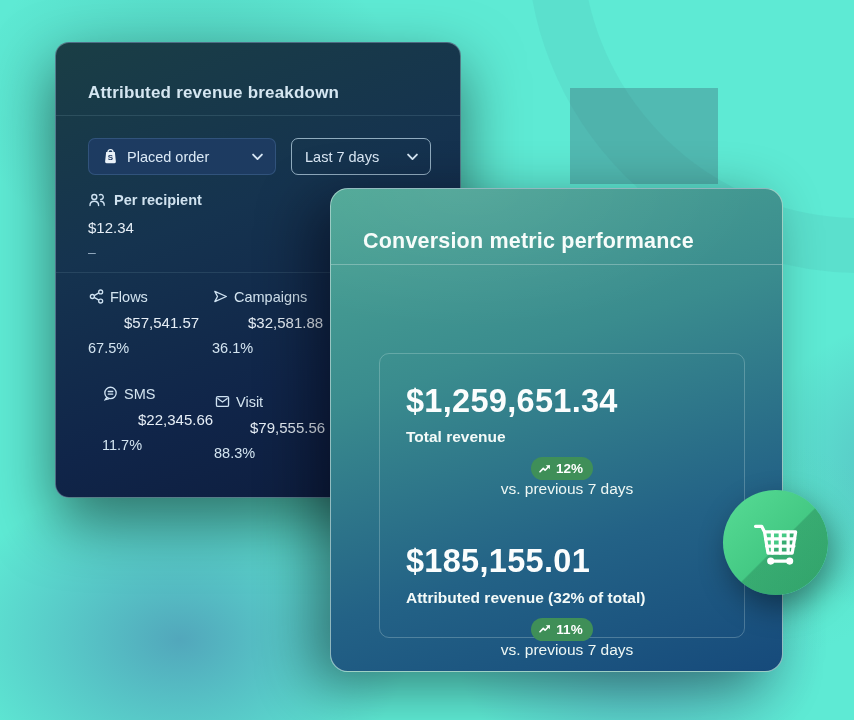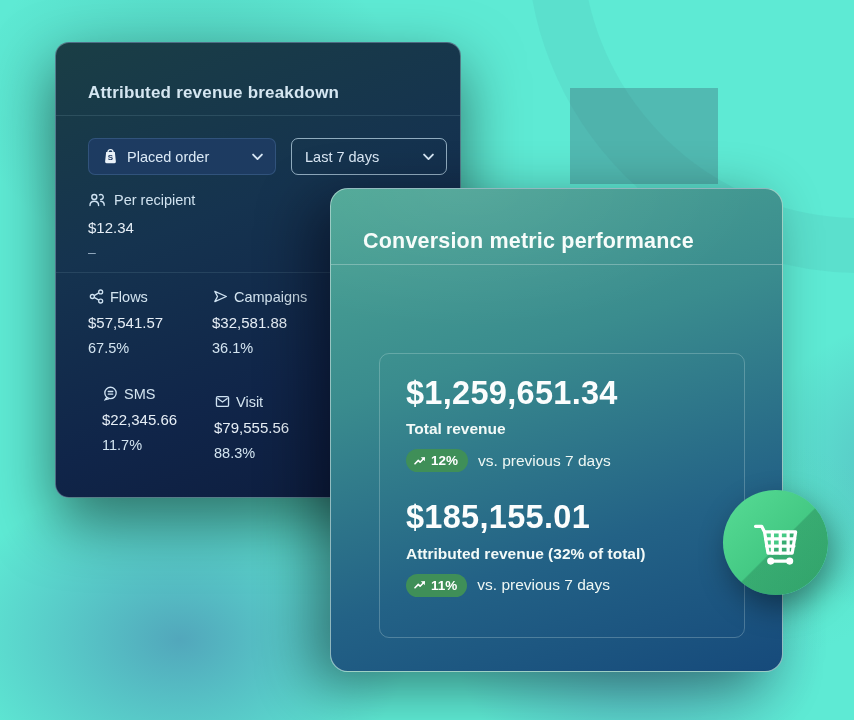--- a/index.html
+++ b/index.html
@@ -26,55 +26,55 @@
     background:linear-gradient(160deg,#1a3e45 0%,#15334f 38%,#102549 70%,#0d1c3d 100%);
     border:1px solid rgba(160,205,215,.45);
     box-shadow:0 24px 60px rgba(0,0,0,.5);z-index:1;}
   .lc-title{position:absolute;left:32px;top:26px;font-size:17px;font-weight:700;letter-spacing:.2px;color:#d5e6f1;}
   .lc-div{position:absolute;left:0;right:0;top:72px;height:1px;background:rgba(170,210,225,.14);}
   .lc-div2{position:absolute;left:0;right:0;top:229px;height:1px;background:rgba(170,210,225,.12);}
 
   .dd{position:absolute;display:flex;align-items:center;gap:8px;height:37px;border-radius:7px;
       padding:0 12px 0 13px;font-size:14.5px;color:#dbe9f6;cursor:pointer;}
   .dd-placed{left:32px;top:95px;width:188px;background:#1d3b61;border:1px solid rgba(90,130,175,.35);}
-  .dd-range{left:235px;top:95px;width:156px;background:transparent;border:1px solid rgba(185,212,228,.75);}
+  .dd-range{left:235px;top:95px;width:140px;background:transparent;border:1px solid rgba(185,212,228,.75);}
   .dd .chev{margin-left:auto;display:flex;}
 
   .pr-head{position:absolute;left:32px;top:148px;display:flex;align-items:center;gap:8px;
-    font-size:14.5px;color:#d0e2ef;}
+    font-size:14.5px;color:#d0e2ef;font-weight:bold;}
   .pr-value{position:absolute;left:32px;top:176px;font-size:15px;color:#e6eef6;}
   .pr-dash{position:absolute;left:32px;top:201px;font-size:14px;color:#8fa6bb;}
 
   .tile{position:absolute;}
   .tile-head{display:flex;align-items:center;gap:5px;font-size:14.5px;color:#d3e4f0;}
-  .tile-value{margin-top:9px;font-size:15px;color:#e6eef6;}
+  .tile-value{margin-top:9px;font-size:15px;color:#e6eef6;margin-left:36px;}
   .tile-share{margin-top:9px;font-size:14.5px;color:#d3e4f0;}
   .tile-flows{left:32px;top:245px;}
   .tile-campaigns{left:156px;top:245px;}
   .tile-sms{left:46px;top:342px;}
   .tile-email{left:158px;top:350px;}
 
   
   .card-right{position:absolute;left:330px;top:188px;width:453px;height:484px;border-radius:18px;
     background:linear-gradient(163deg,#4da795 0%,#3a8c8e 35%,#236286 70%,#164a7b 100%);
     border:1.5px solid rgba(195,228,218,.7);
     box-shadow:-18px 14px 55px rgba(0,0,10,.45);z-index:2;}
   .card-right::before{content:"";position:absolute;inset:0;border-radius:17px;
     background:radial-gradient(420px 200px at 30% 0%,rgba(255,255,255,.07),transparent 70%);pointer-events:none;}
   .rc-title{position:absolute;left:32px;top:22px;font-size:21.5px;font-weight:700;color:#f6fcfa;letter-spacing:.2px;}
   .rc-div{position:absolute;left:0;right:0;top:75px;height:1px;background:rgba(255,255,255,.28);}
   .rc-btn{position:absolute;left:48px;top:112px;width:227px;height:38px;border-radius:8px;
     display:flex;align-items:center;justify-content:center;background:rgba(255,255,255,.04);
     border:1px solid rgba(235,250,245,.55);color:#f2faf8;font-size:15px;font-weight:500;cursor:pointer;}
   .rc-box{position:absolute;left:48px;top:164px;width:366px;height:285px;border-radius:10px;
-    border:1px solid rgba(225,245,240,.25);padding:20px 26px;}
+    border:1px solid rgba(225,245,240,.25);padding:28px 26px;}
   .m-value{font-size:32.5px;font-weight:700;color:#fbfdfd;letter-spacing:.3px;line-height:1.18;}
   .m-label{margin-top:8px;font-size:15.5px;font-weight:700;color:#f3faf8;}
-  .m-badge-row{margin-top:11px;display:flex;align-items:center;}
-  .metric + .metric{margin-top:26px;}
+  .m-badge-row{margin-top:11px;display:flex;align-items:center;flex-direction:column;}
+  .metric + .metric{margin-top:44px;}
   .badge{display:inline-flex;align-items:center;gap:5px;height:23px;padding:0 10px 0 8px;border-radius:999px;
     background:#3f8f58;color:#ffffff;font-size:13.5px;font-weight:700;}
   .compare{margin-left:10px;font-size:15.5px;color:#eef7f4;}
 
   
   .cart-badge{position:absolute;left:723px;top:490px;width:105px;height:105px;border-radius:50%;
     background:linear-gradient(135deg,#57dc95 0%,#43c883 55%,#3bbd7b 100%);
     display:flex;align-items:center;justify-content:center;z-index:3;
     box-shadow:6px 12px 30px rgba(0,0,0,.4);overflow:hidden;}
   .cart-badge::after{content:"";position:absolute;inset:0;border-radius:50%;

